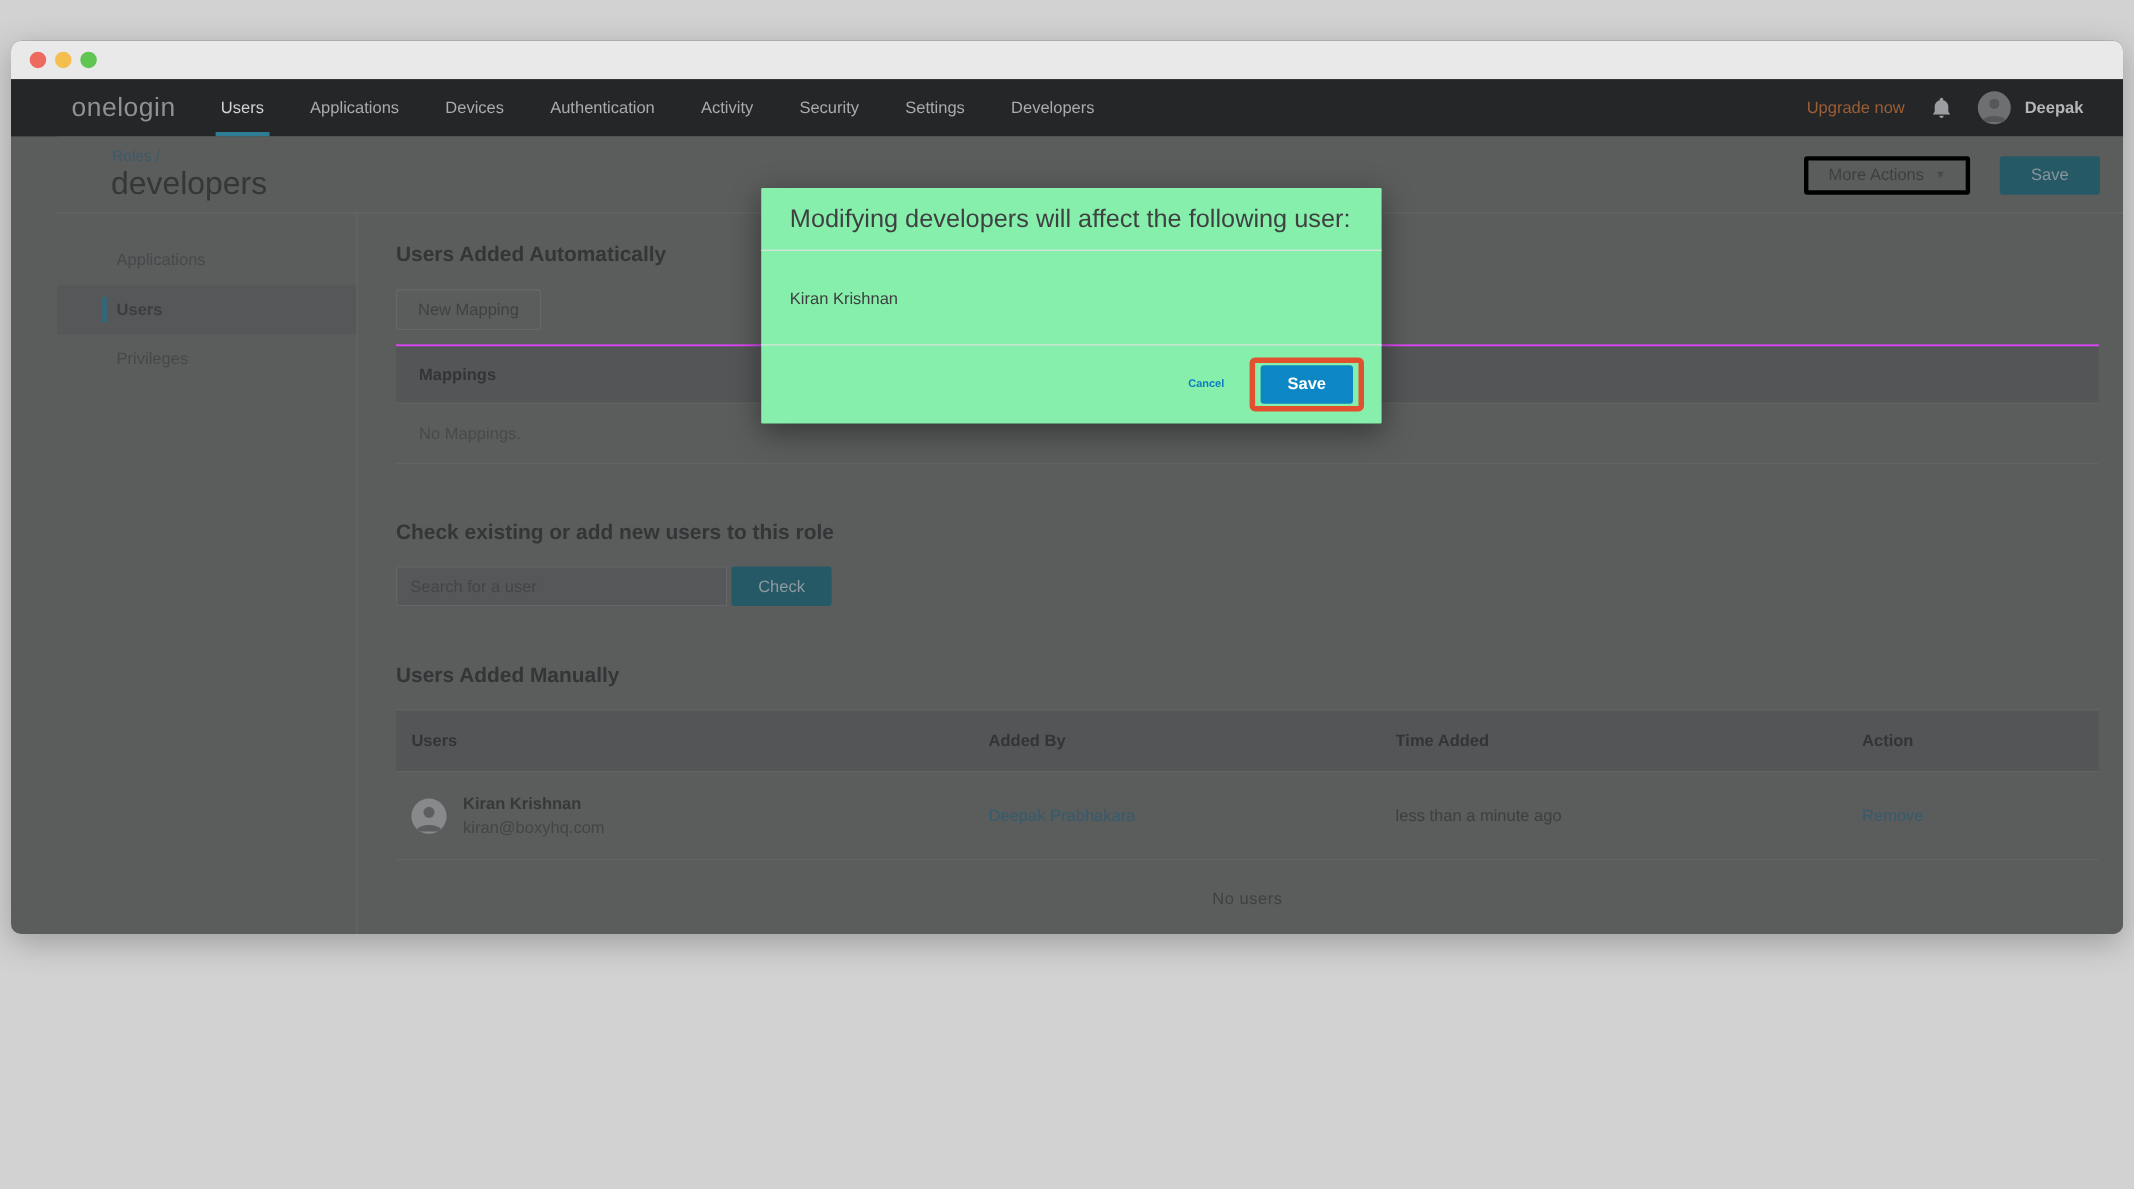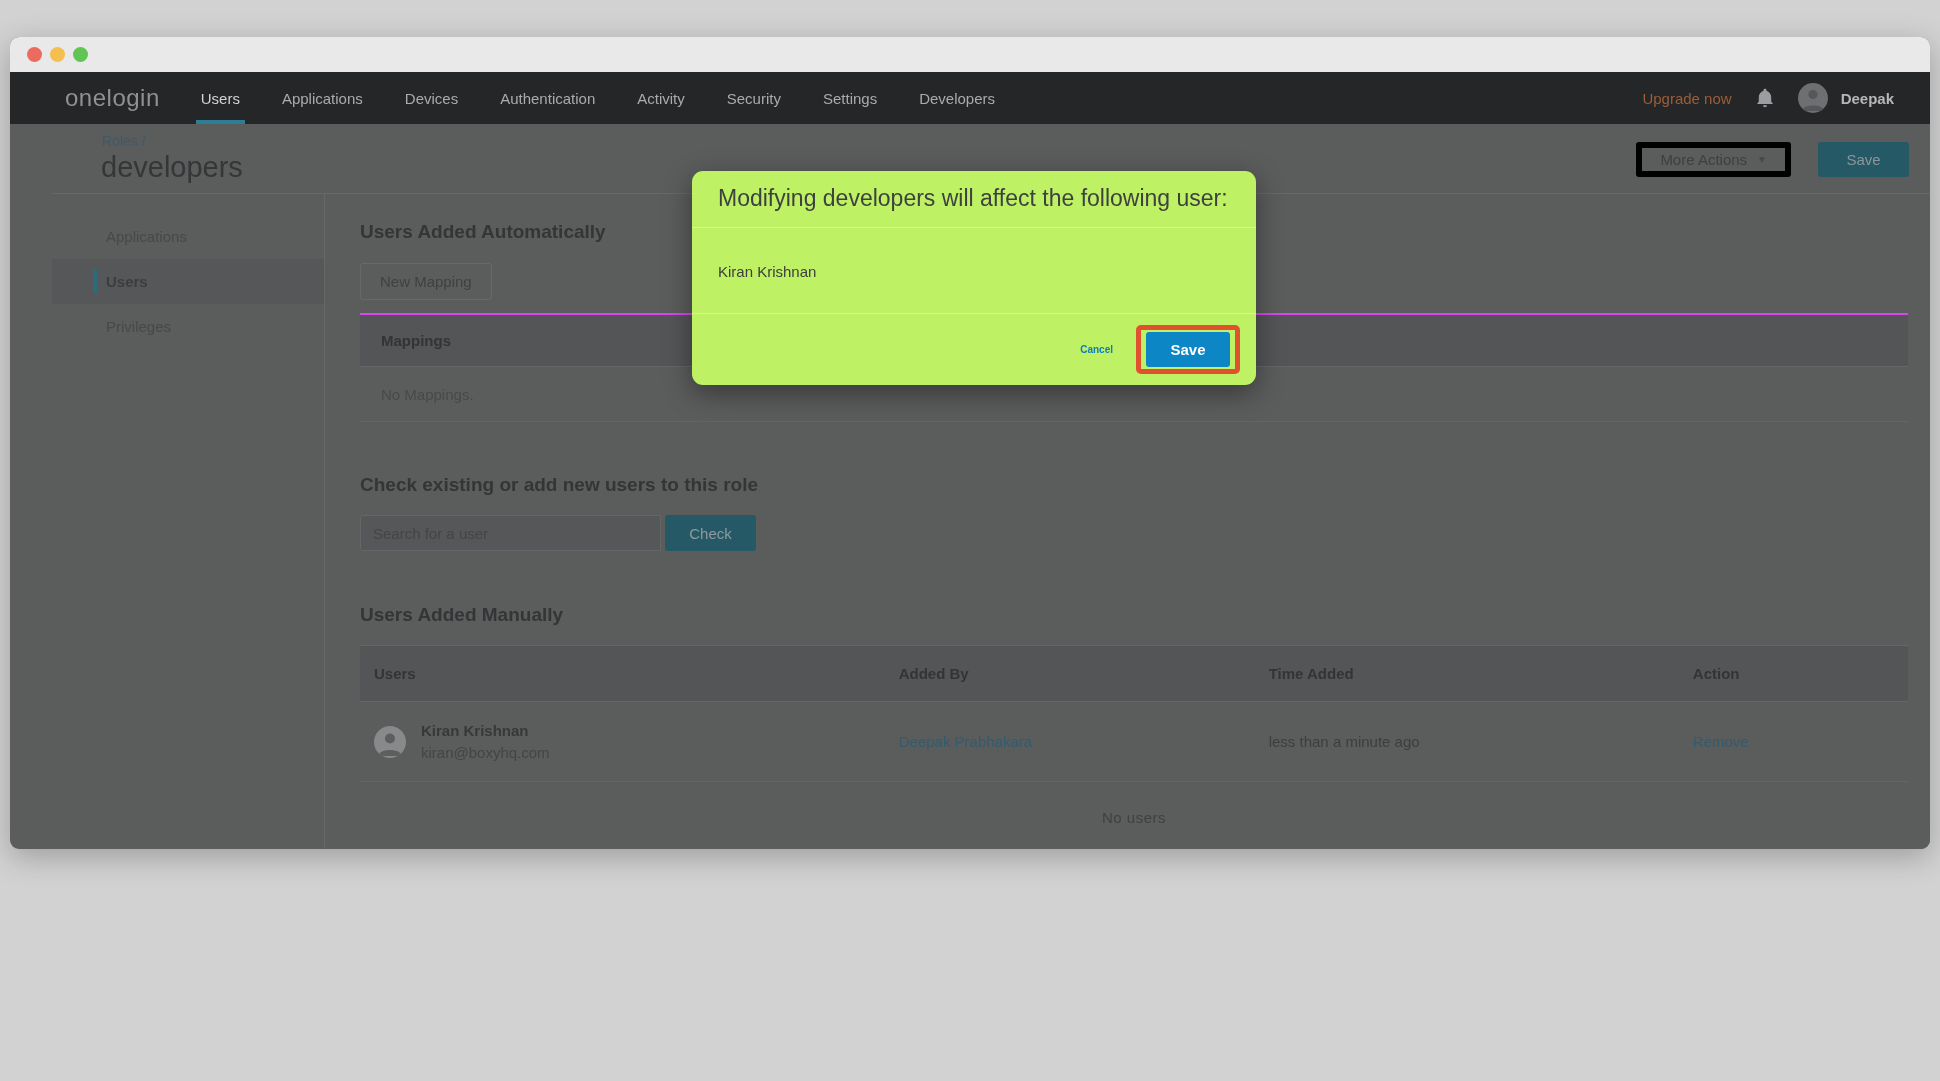--- a/index.html
+++ b/index.html
@@ -44,21 +44,21 @@
   .avatar-sm svg, .avatar-row svg { position:absolute; left:0; top:0; }
   .nav-username { color:#b6b7b8; font-size:15px; font-weight:bold; }
 
   
   .page { position:relative; height:943px; background:#5b5c5c;margin-left:42px; }
   .page-header { height:70px; border-bottom:1px solid #666768; position:relative; }
   .breadcrumb { position:absolute; left:50px; top:9px; font-size:14px; color:#3e5a68; cursor:pointer; }
   .page-title { position:absolute; left:49px; top:27px; font-size:29px; font-weight:400; color:#343637; }
   .hdr-buttons { position:absolute; right:21px; top:18px; display:flex; gap:27px; }
   .btn-outline {
-    height:35px; padding:0 18px; border:6px solid #000000; border-radius:3px; background:transparent;
+    height:35px; padding:0 18px; border:4px solid #000000; border-radius:3px; background:transparent;
     color:#3d3f41; font-size:15px; font-family:inherit; display:flex; align-items:center; gap:10px; cursor:pointer;
   }
   .caret { font-size:10px; color:#46484a; }
   .btn-teal-dim {
     height:35px; width:91px; border:none; border-radius:3px; background:#265966;
     color:#8a969b; font-size:15px; font-family:inherit; cursor:pointer;
   }
 
   
   .page-body { display:flex; height:872px; }
@@ -121,22 +121,22 @@
   .no-users { margin-top:27px; text-align:center; font-size:15px; color:#3f4142; letter-spacing:0.5px; }
 
   
   .bulb-box {
     position:absolute; right:0; bottom:43px; width:37px; height:39px;
     background:#3a3d41; border-radius:6px 0 0 6px; display:flex; align-items:center; justify-content:center;
   }
 
   
   .modal {
-    position:absolute; left:692px; top:171px; width:564px; background:#bef264;
-    border-radius:11px; box-shadow:0 8px 28px rgba(0,0,0,0.4); z-index:10;
+    position:absolute; left:692px; top:171px; width:564px; background:#86efac;
+    border-radius:1px; box-shadow:0 8px 28px rgba(0,0,0,0.4); z-index:10;
   }
   .modal-title {
     padding:14px 26px 15px; font-size:23px; color:#3f4141; border-bottom:1px solid #e3e3e3;
   }
   .modal-body {
     padding:35px 26px 33px; font-size:15px; color:#3d3e3e; border-bottom:1px solid #e3e3e3;
   }
   .modal-footer {
     height:71px; display:flex; align-items:center; justify-content:flex-end; padding-right:16px;
   }

